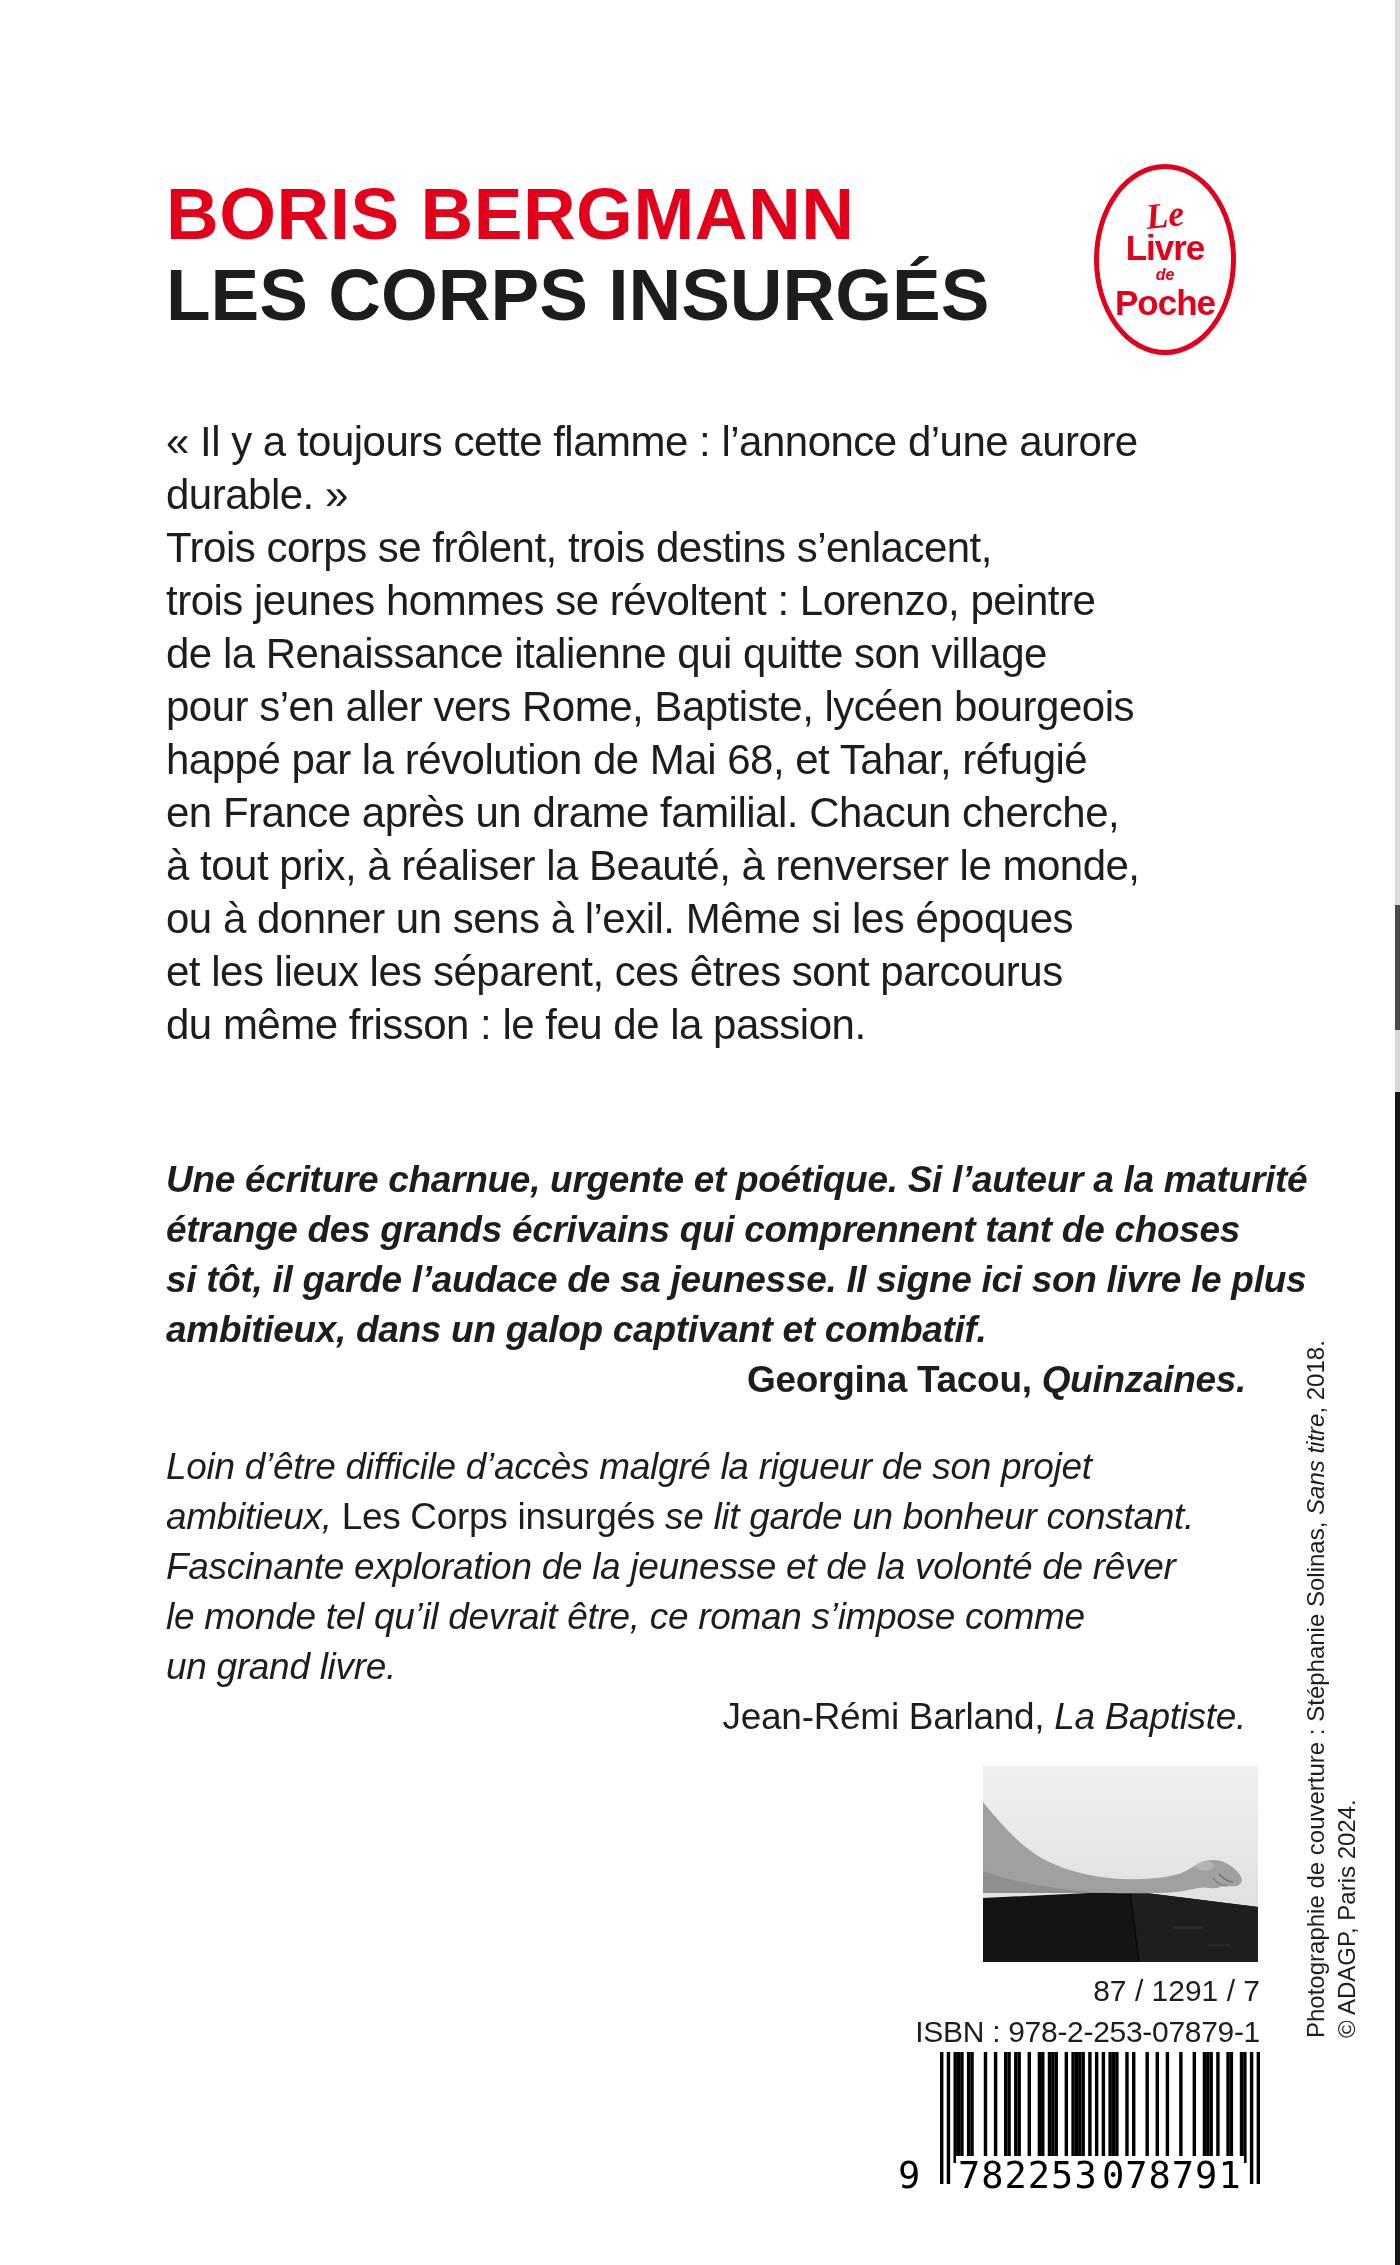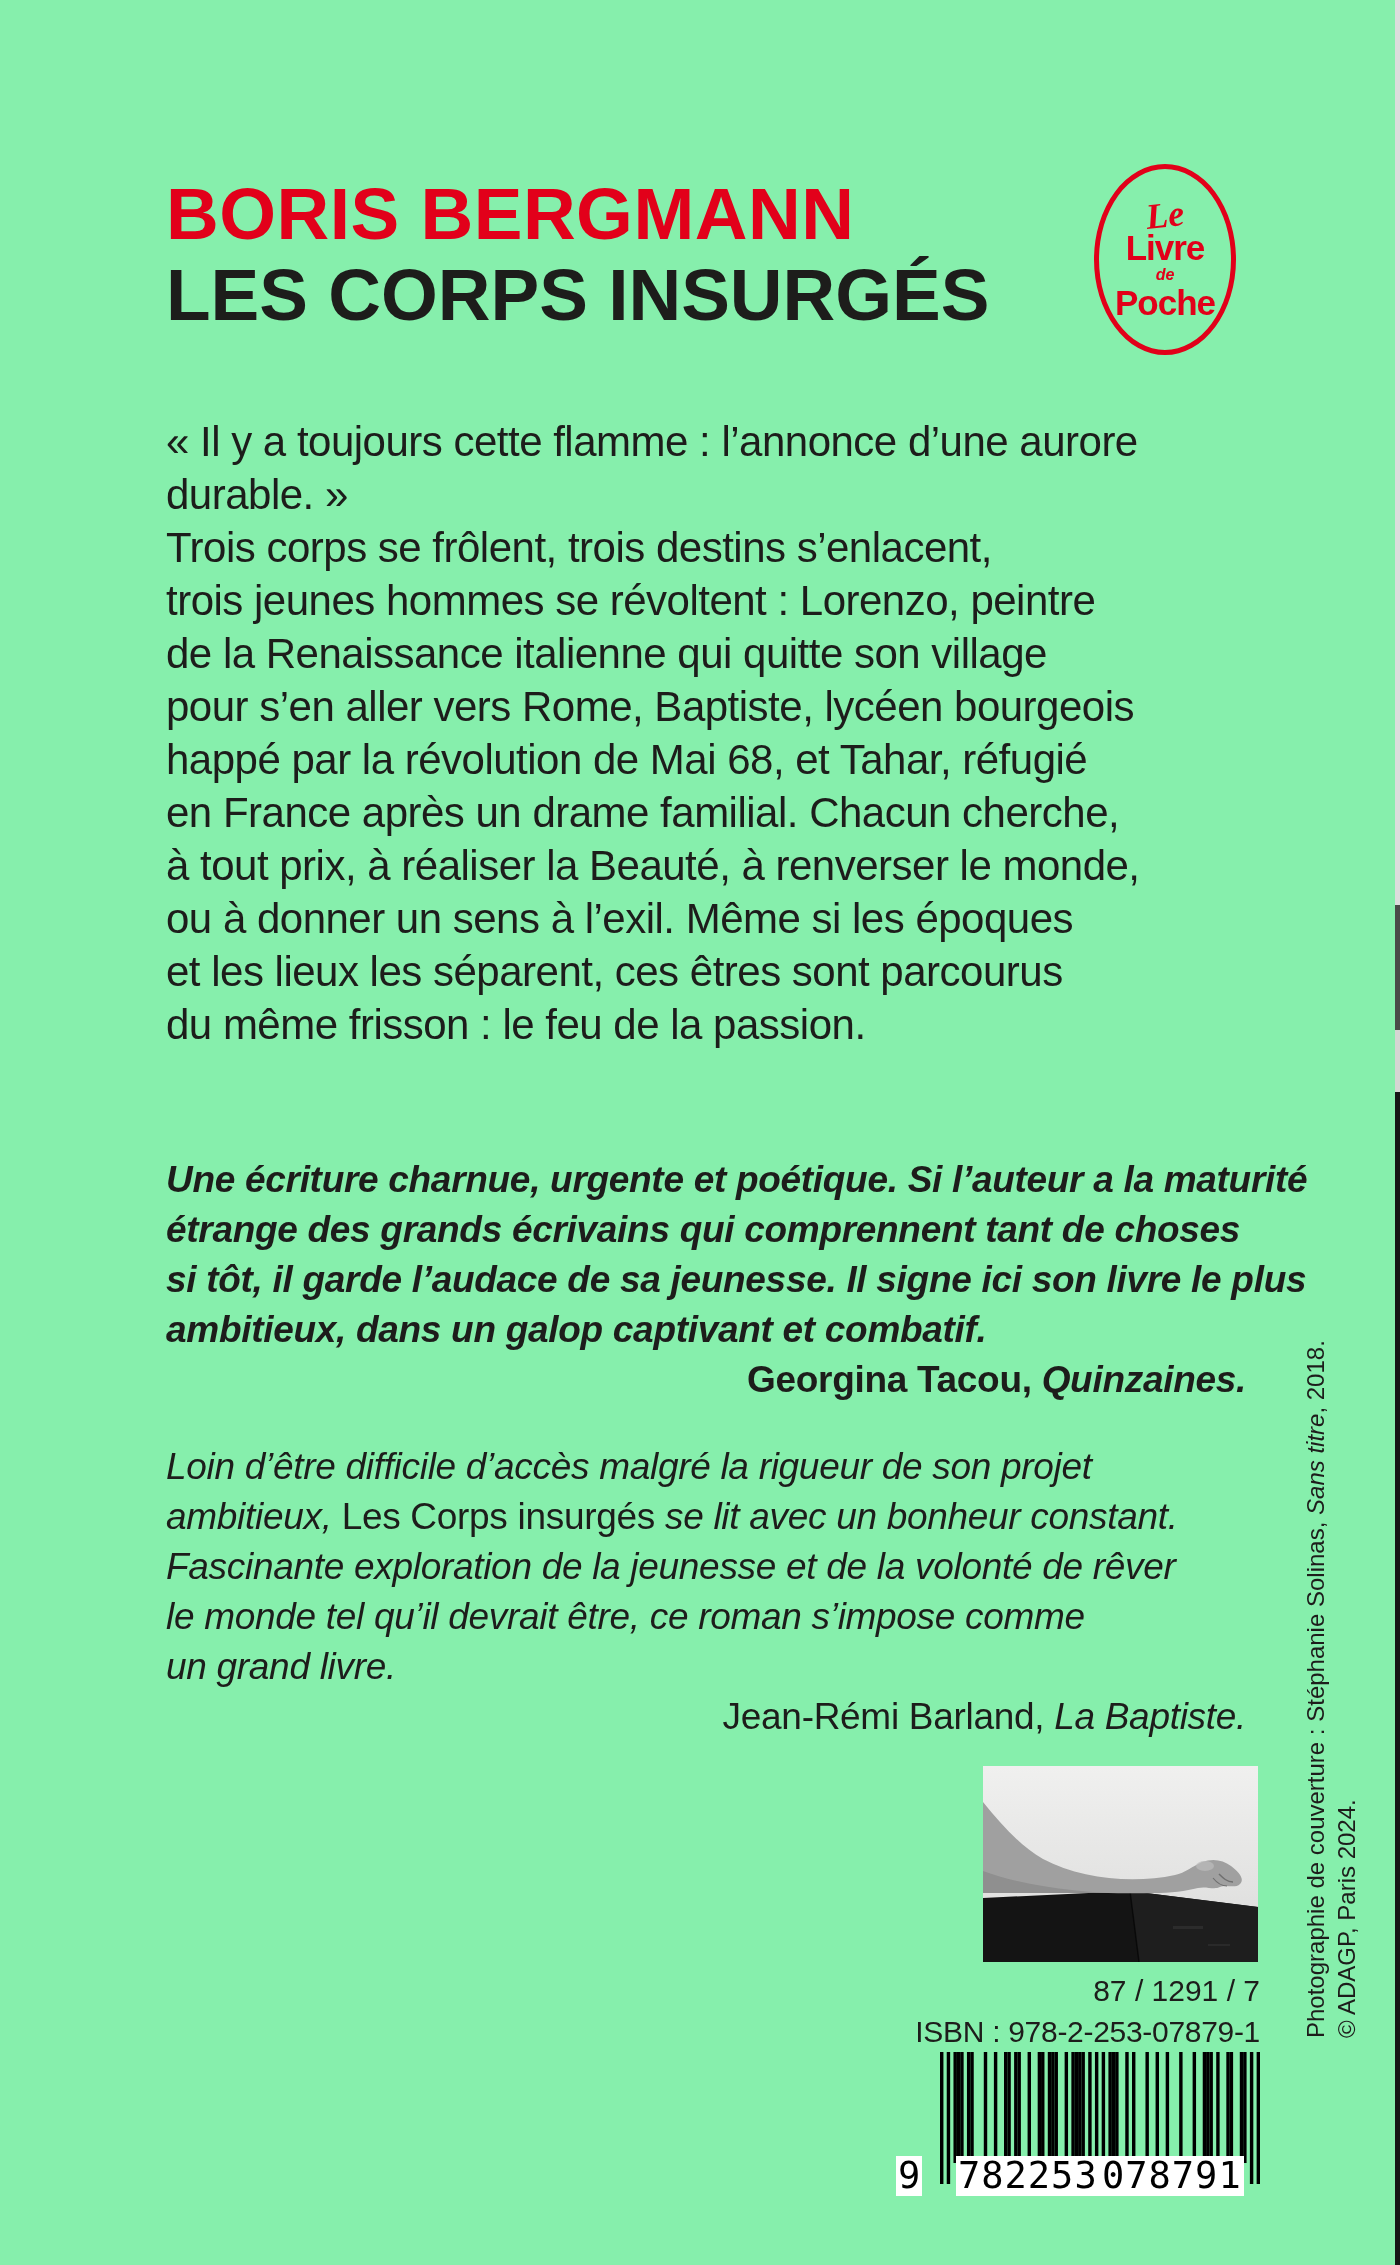--- a/index.html
+++ b/index.html
@@ -1,17 +1,17 @@
 <!DOCTYPE html>
 <html><head>
 <meta charset="utf-8">
 <style>
   html,body{margin:0;padding:0;}
   body{background:#9a9a9a;font-family:"Liberation Sans",sans-serif;}
-  #cover{position:relative;width:1400px;height:2265px;background:#86efac;overflow:hidden;margin:0 auto;}
+  #cover{position:relative;width:1400px;height:2265px;background:#ffffff;overflow:hidden;margin:0 auto;}
 
   
   .author{position:absolute;left:166px;top:177px;font-size:73px;line-height:73px;
           font-weight:bold;letter-spacing:.5px;color:#e2001a;white-space:pre;}
   .title{position:absolute;left:166px;top:258px;font-size:73px;line-height:73px;
          font-weight:bold;letter-spacing:0;color:#1d1d1b;white-space:pre;}
 
   
   .logo{position:absolute;left:1094px;top:164px;width:142px;height:191px;
         border:5px solid #e2001a;border-radius:50%;box-sizing:border-box;
@@ -100,21 +100,21 @@
   <div class="quote" id="quote1">
     <div class="lines">Une écriture charnue, urgente et poétique. Si l’auteur a la maturité
 étrange des grands écrivains qui comprennent tant de choses
 si tôt, il garde l’audace de sa jeunesse. Il signe ici son livre le plus
 ambitieux, dans un galop captivant et combatif.</div>
     <div class="attribution"><span>Georgina Tacou, </span><span class="source">Quinzaines.</span></div>
   </div>
 
   <div class="quote" id="quote2">
     <div class="mixedline">Loin d’être difficile d’accès malgré la rigueur de son projet</div>
-    <div class="mixedline"><span>ambitieux, </span><span class="upright">Les Corps insurgés </span><span>se lit avec un bonheur constant.</span></div>
+    <div class="mixedline"><span>ambitieux, </span><span class="upright">Les Corps insurgés </span><span>se lit garde un bonheur constant.</span></div>
     <div class="lines">Fascinante exploration de la jeunesse et de la volonté de rêver
 le monde tel qu’il devrait être, ce roman s’impose comme
 un grand livre.</div>
     <div class="attribution"><span>Jean-Rémi Barland, </span><span class="source">La Baptiste.</span></div>
   </div>
 
   <svg class="photo" viewBox="0 0 275 196" xmlns="http://www.w3.org/2000/svg">
     <defs>
       <linearGradient id="pbg" x1="0" y1="0" x2="0" y2="1">
         <stop offset="0" stop-color="#f0f0ef"></stop>

